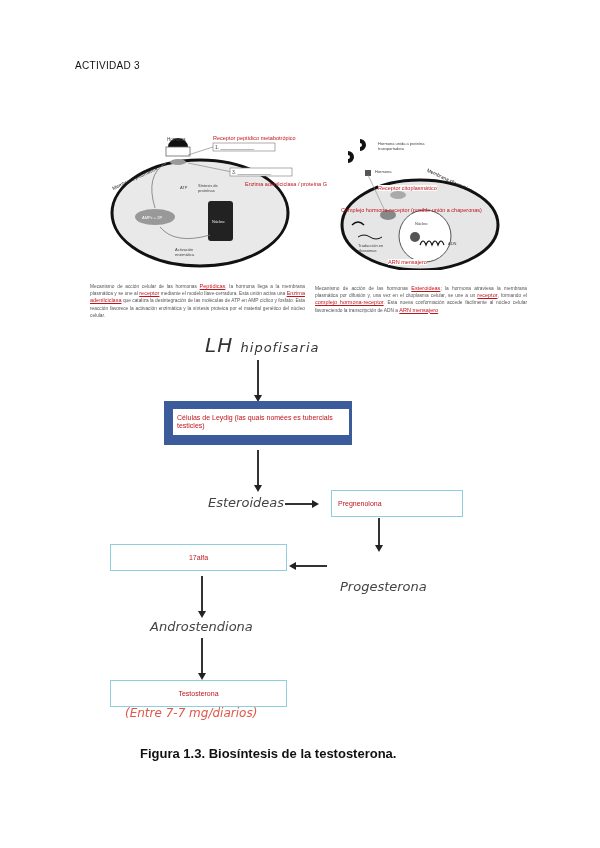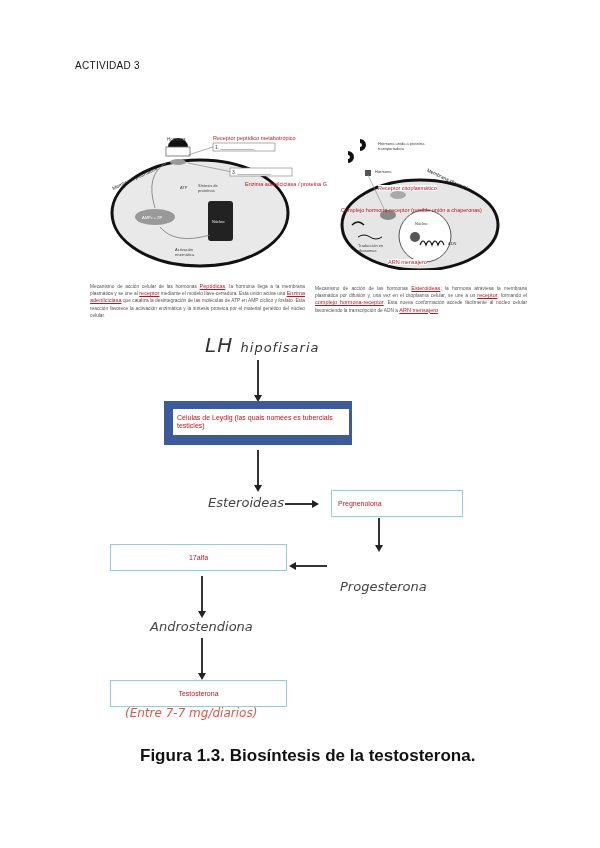--- a/index.html
+++ b/index.html
@@ -121,13 +121,13 @@
 <div class="arrow-v" style="left:201px; top:576px; height:36px;"></div>
 
 <div class="abs flow-text" style="left:150px; top:619px; font-size:13px;">Androstendiona</div>
 <div class="arrow-v" style="left:201px; top:638px; height:36px;"></div>
 
 <div class="box" style="left:110px; top:680px; width:175px; height:25px; justify-content:center;">
   <span>Testosterona</span>
 </div>
 <div class="abs flow-text" style="left:125px; top:706px; font-size:12px; color:#e0574a;">(Entre 7-7 mg/diarios)</div>
 
-<div class="abs" style="left:140px; top:746px; font-size:17px; font-weight:bold; color:#111;">Figura 1.3. Biosíntesis de la testosterona.</div>
+<div class="abs" style="left:140px; top:746px; font-size:13px; font-weight:bold; color:#111;">Figura 1.3. Biosíntesis de la testosterona.</div>
 
 </body></html>

